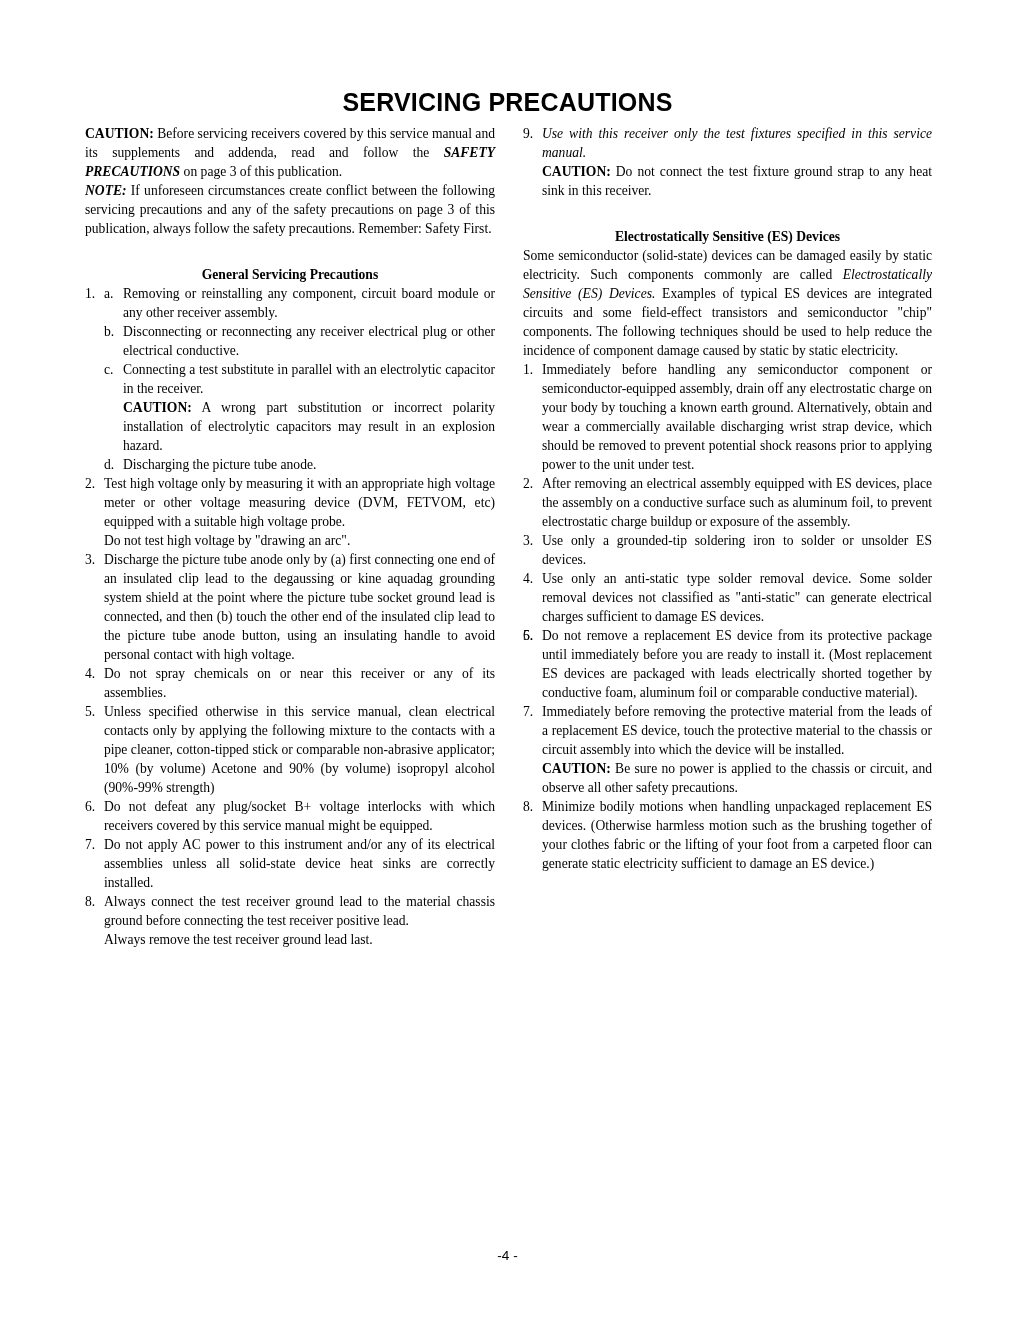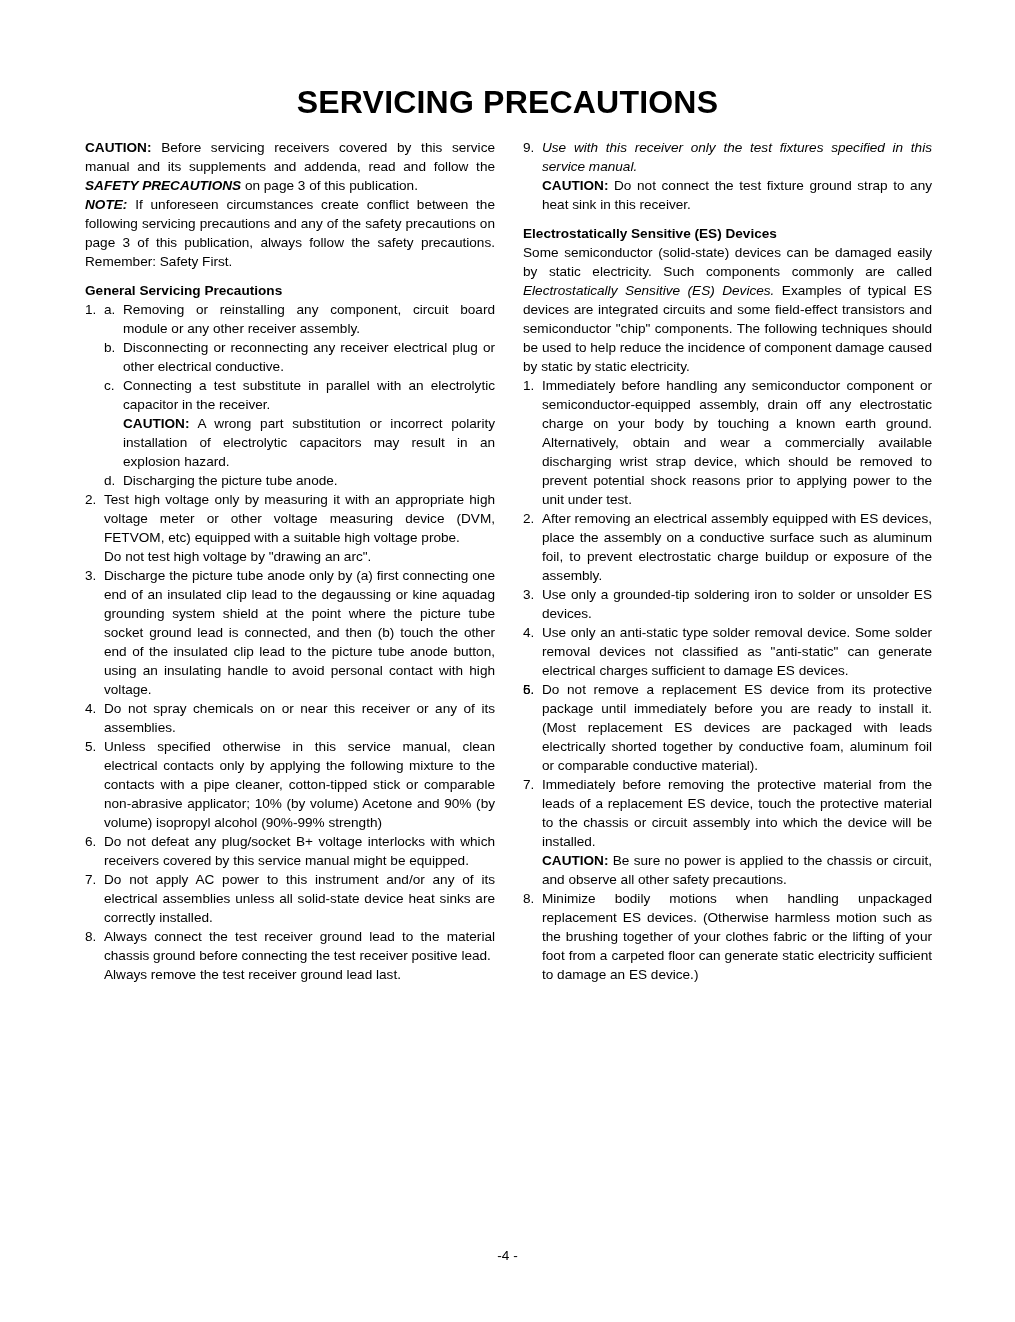--- a/index.html
+++ b/index.html
@@ -9,37 +9,38 @@
     margin:0 auto;
     background:#ffffff;
     color:#000000;
     font-family:"Liberation Sans","DejaVu Sans",sans-serif;
     font-size:13.6px;
     line-height:19px;
   }
   .doc-title {
     position:absolute; top:88px; left:0; width:100%;
     text-align:center;
-    font-size:32px; font-weight:bold; line-height:28px;
+    font-size:25px; font-weight:bold; line-height:28px;
     letter-spacing:0.2px;
   }
   .col {
-    position:absolute; top:138px;
+    position:absolute; top:124px;
     text-align:justify;
+    font-family:Liberation Serif, serif;
   }
   .col-left  { left:85px;  width:410px; }
   .col-right { left:523px; width:409px; }
   .para { margin:0; }
   .b  { font-weight:bold; }
   .i  { font-style:italic;margin-top:34px; }
   .bi { font-weight:bold; font-style:italic; }
   .section-heading {
     font-weight:bold;
-    margin-top:10px;
-    text-align:left;
+    margin-top:27px;
+    text-align:center;
   }
   .li { position:relative; padding-left:19px; }
   .li > .num { position:absolute; left:0; top:0; }
   .footer {
     position:absolute; top:1246px; left:0; width:100%;
     text-align:center; font-size:13.6px;
   }
 </style>
 </head>
 <body>

